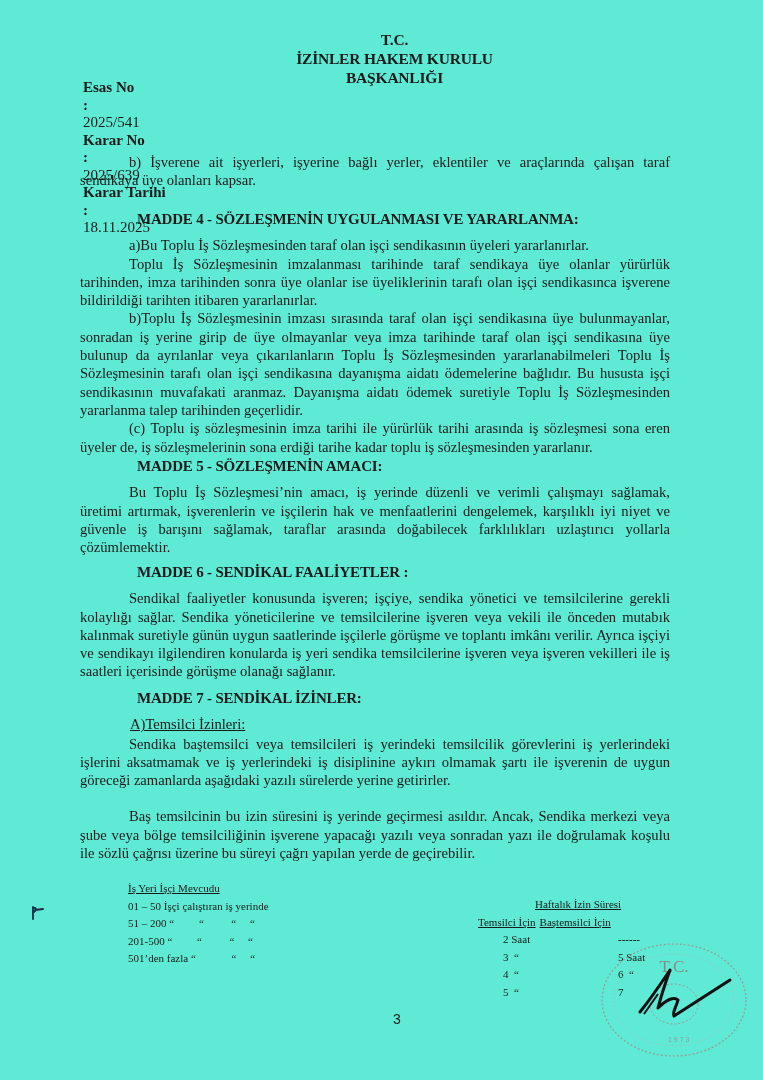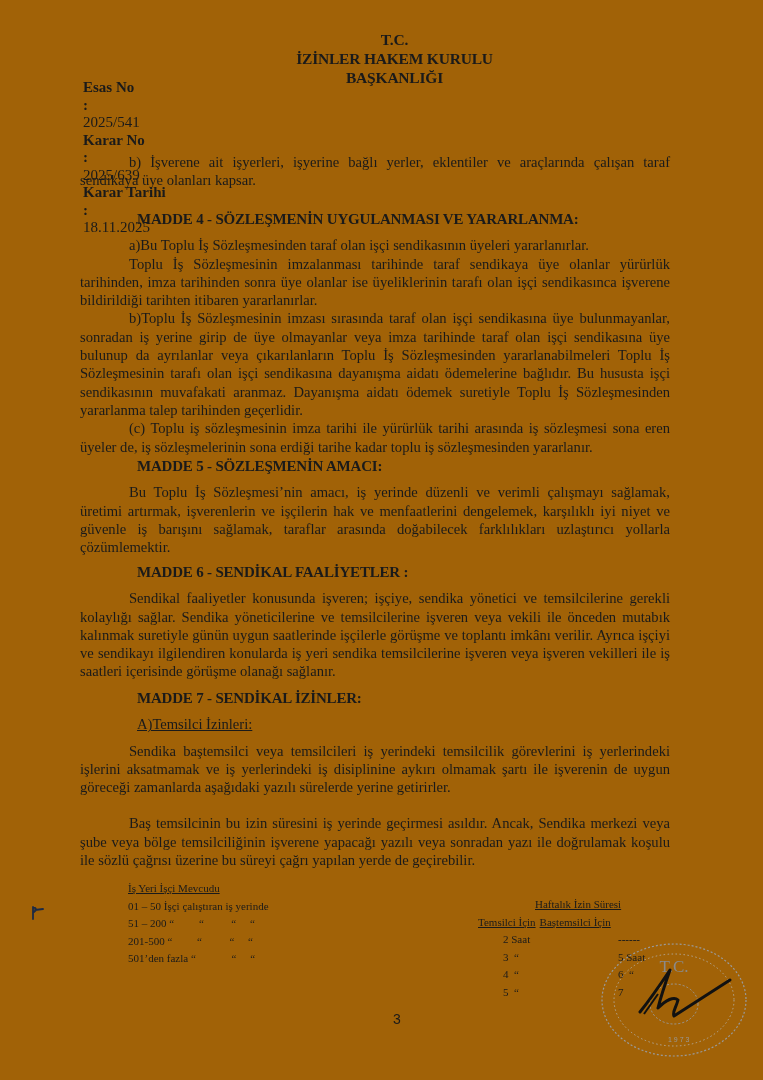--- a/index.html
+++ b/index.html
@@ -13,21 +13,21 @@
       position: relative;
       overflow: hidden;
       font-family: "Liberation Serif", "DejaVu Serif", serif;
       color: #1a1a1a;
     }
     .page {
       position: absolute;
       left: 0; top: 0;
       width: 763px;
       height: 1080px;
-      background: #a16207;
+      background: #5eead4;
     }
     .header {
       position: absolute;
       top: 30px;
       left: 0;
       width: 763px;
       text-align: center;
       font-weight: bold;
       font-size: 15.5px;
       line-height: 19px;
@@ -56,21 +56,21 @@
     }
     .para { text-indent: 49px; margin: 0; }
     .heading {
       font-weight: bold;
       font-size: 15px;
       margin: 8px;
       padding-left: 49px;
       letter-spacing: -0.2px;
     }
     .subheading {
-      margin: 8px;
+      margin: 1px;
       padding-left: 49px;
     }
     .u { text-decoration: underline; }
 
     .table-left {
       position: absolute;
       left: 128px;
       top: 880px;
       font-size: 11px;
       line-height: 17.5px;

